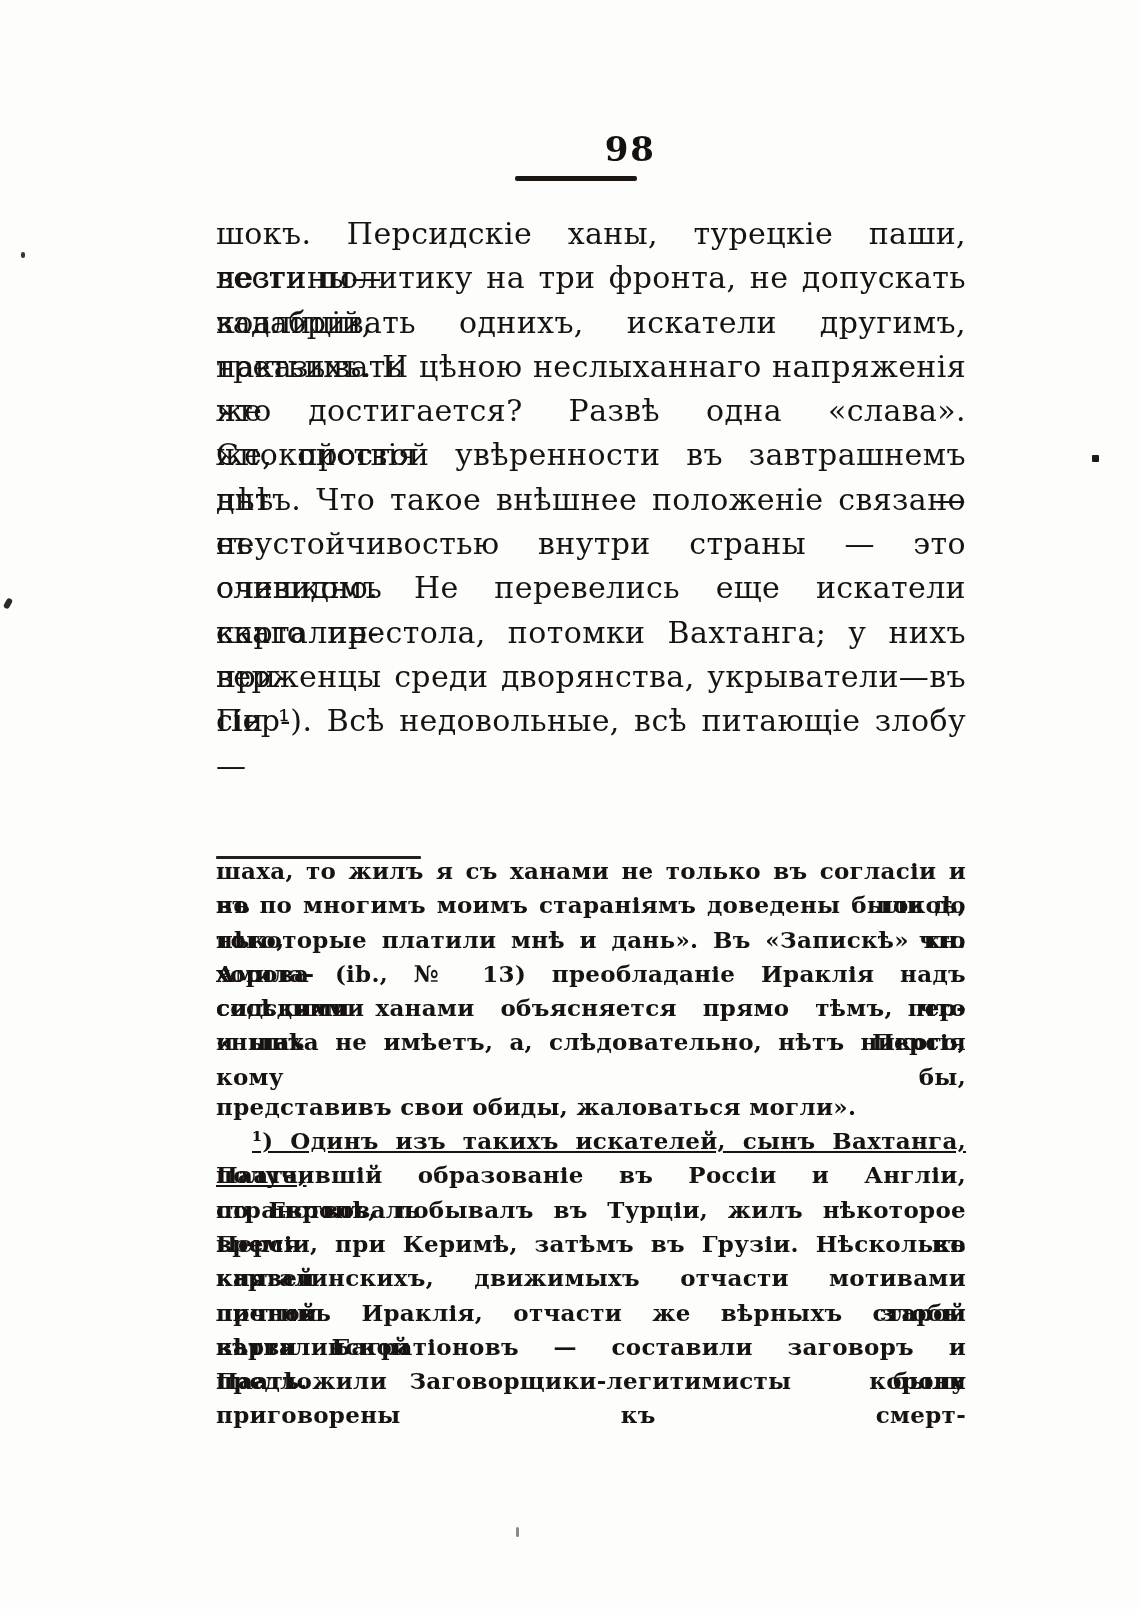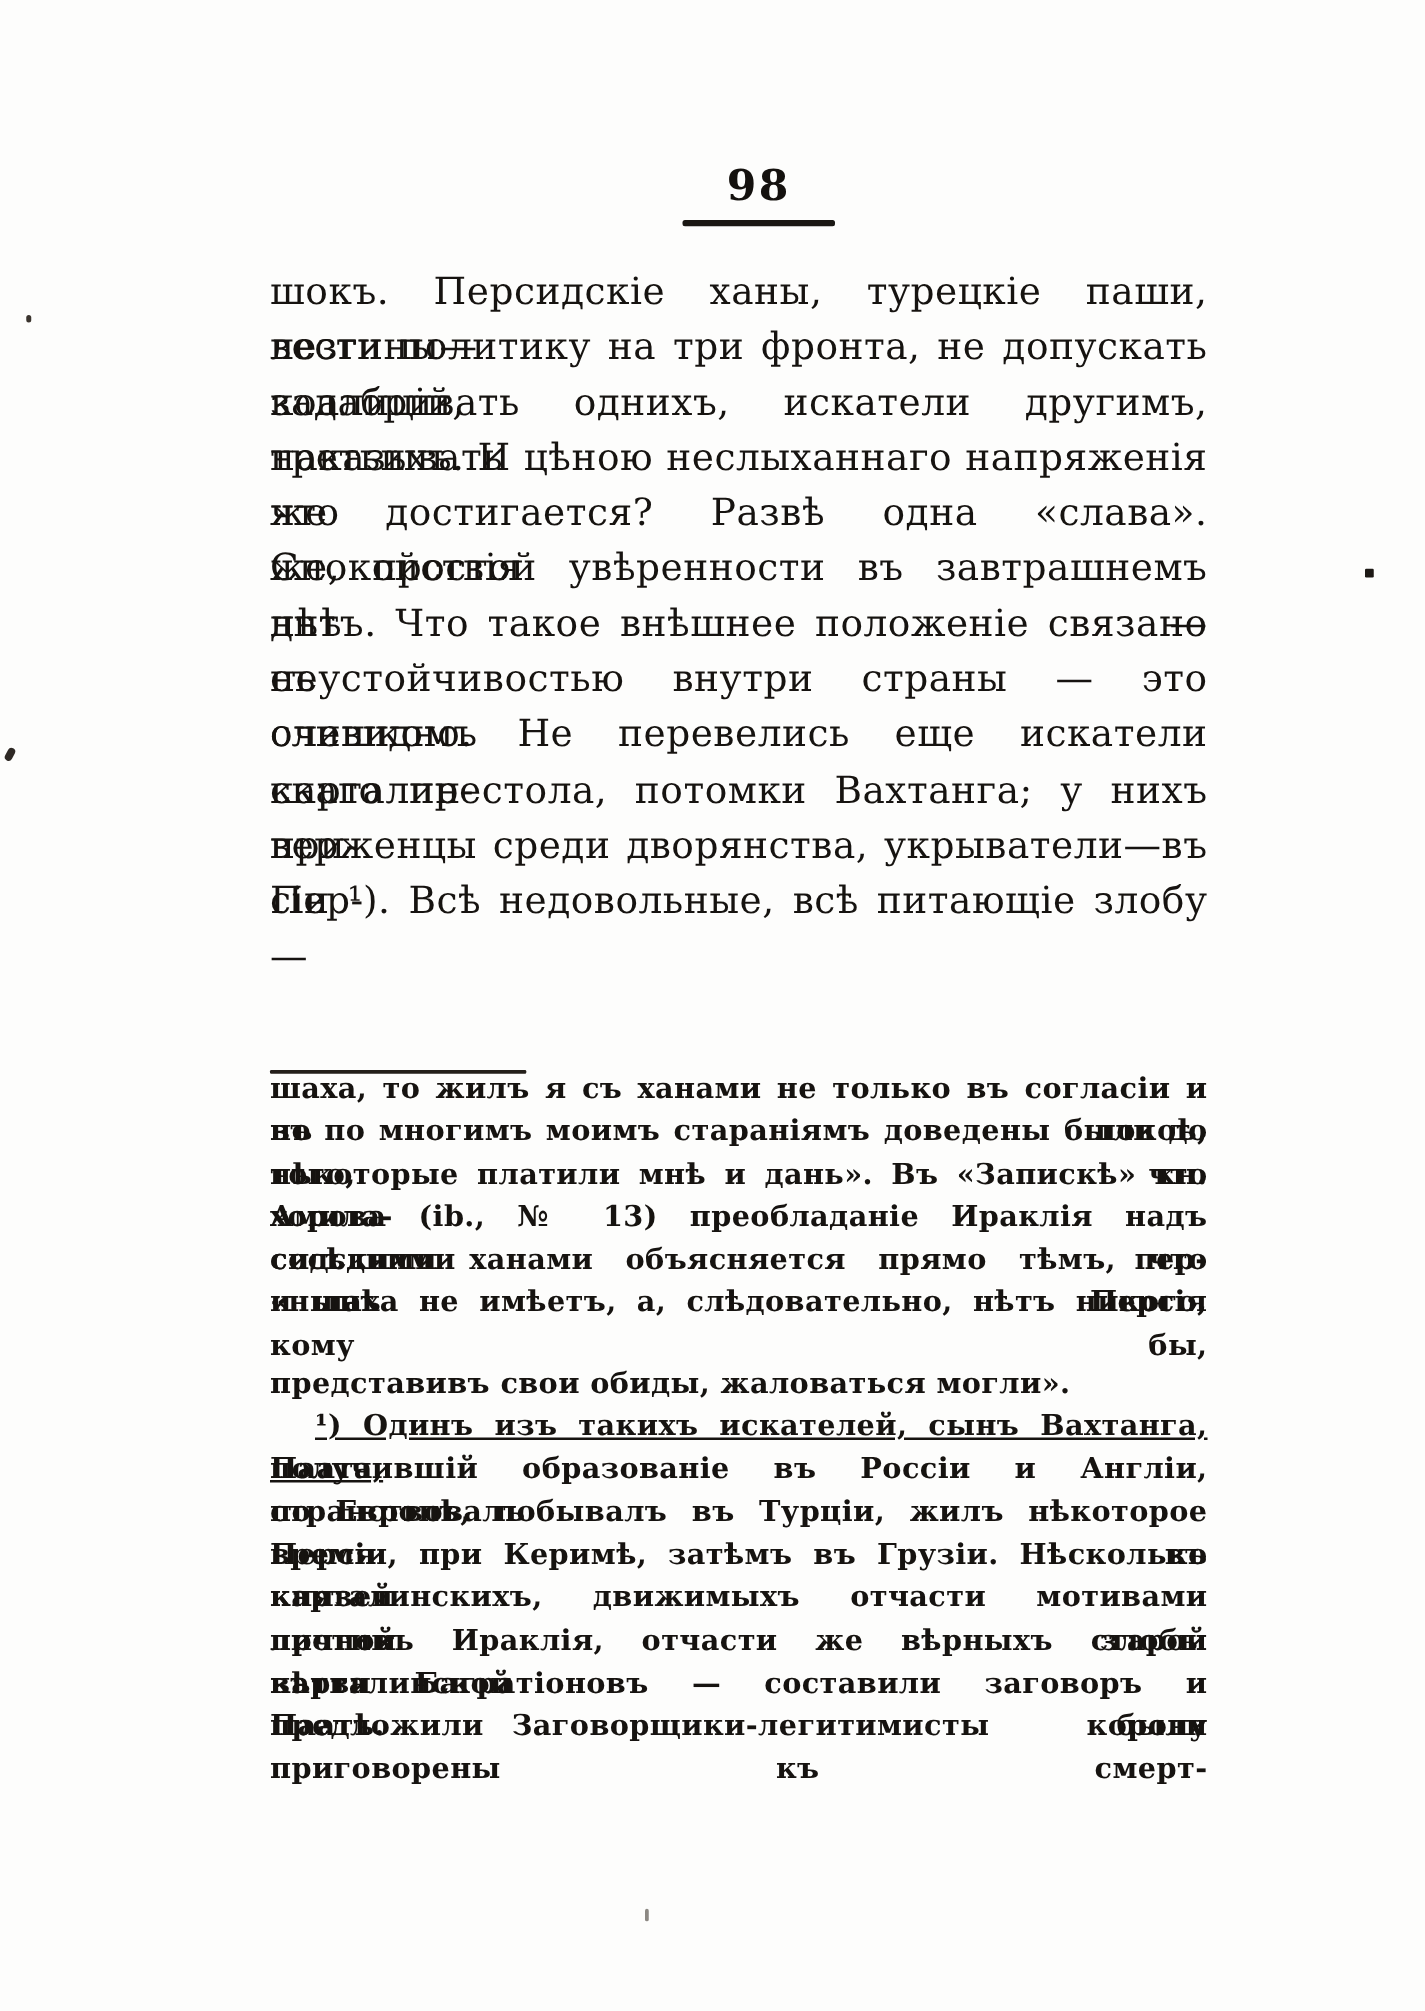--- a/index.html
+++ b/index.html
@@ -13,24 +13,24 @@
     height: 1609px;
     background: #fdfdfc;
     overflow: hidden;
     font-family: "DejaVu Serif", "Liberation Serif", serif;
     color: #161310;
   }
 
   
   .pagenum-wrap {
     position: absolute;
-    left: 527px;
+    left: 496px;
     top: 132px;
     width: 160px;
-    text-align: center;
+    text-align: right;
   }
   .page-number {
     font-size: 34px;
     font-weight: 700;
     letter-spacing: 2px;
     color: #14110e;
     line-height: 1;
   }
   .page-number-rule {
     margin: 10px auto 0 auto;

